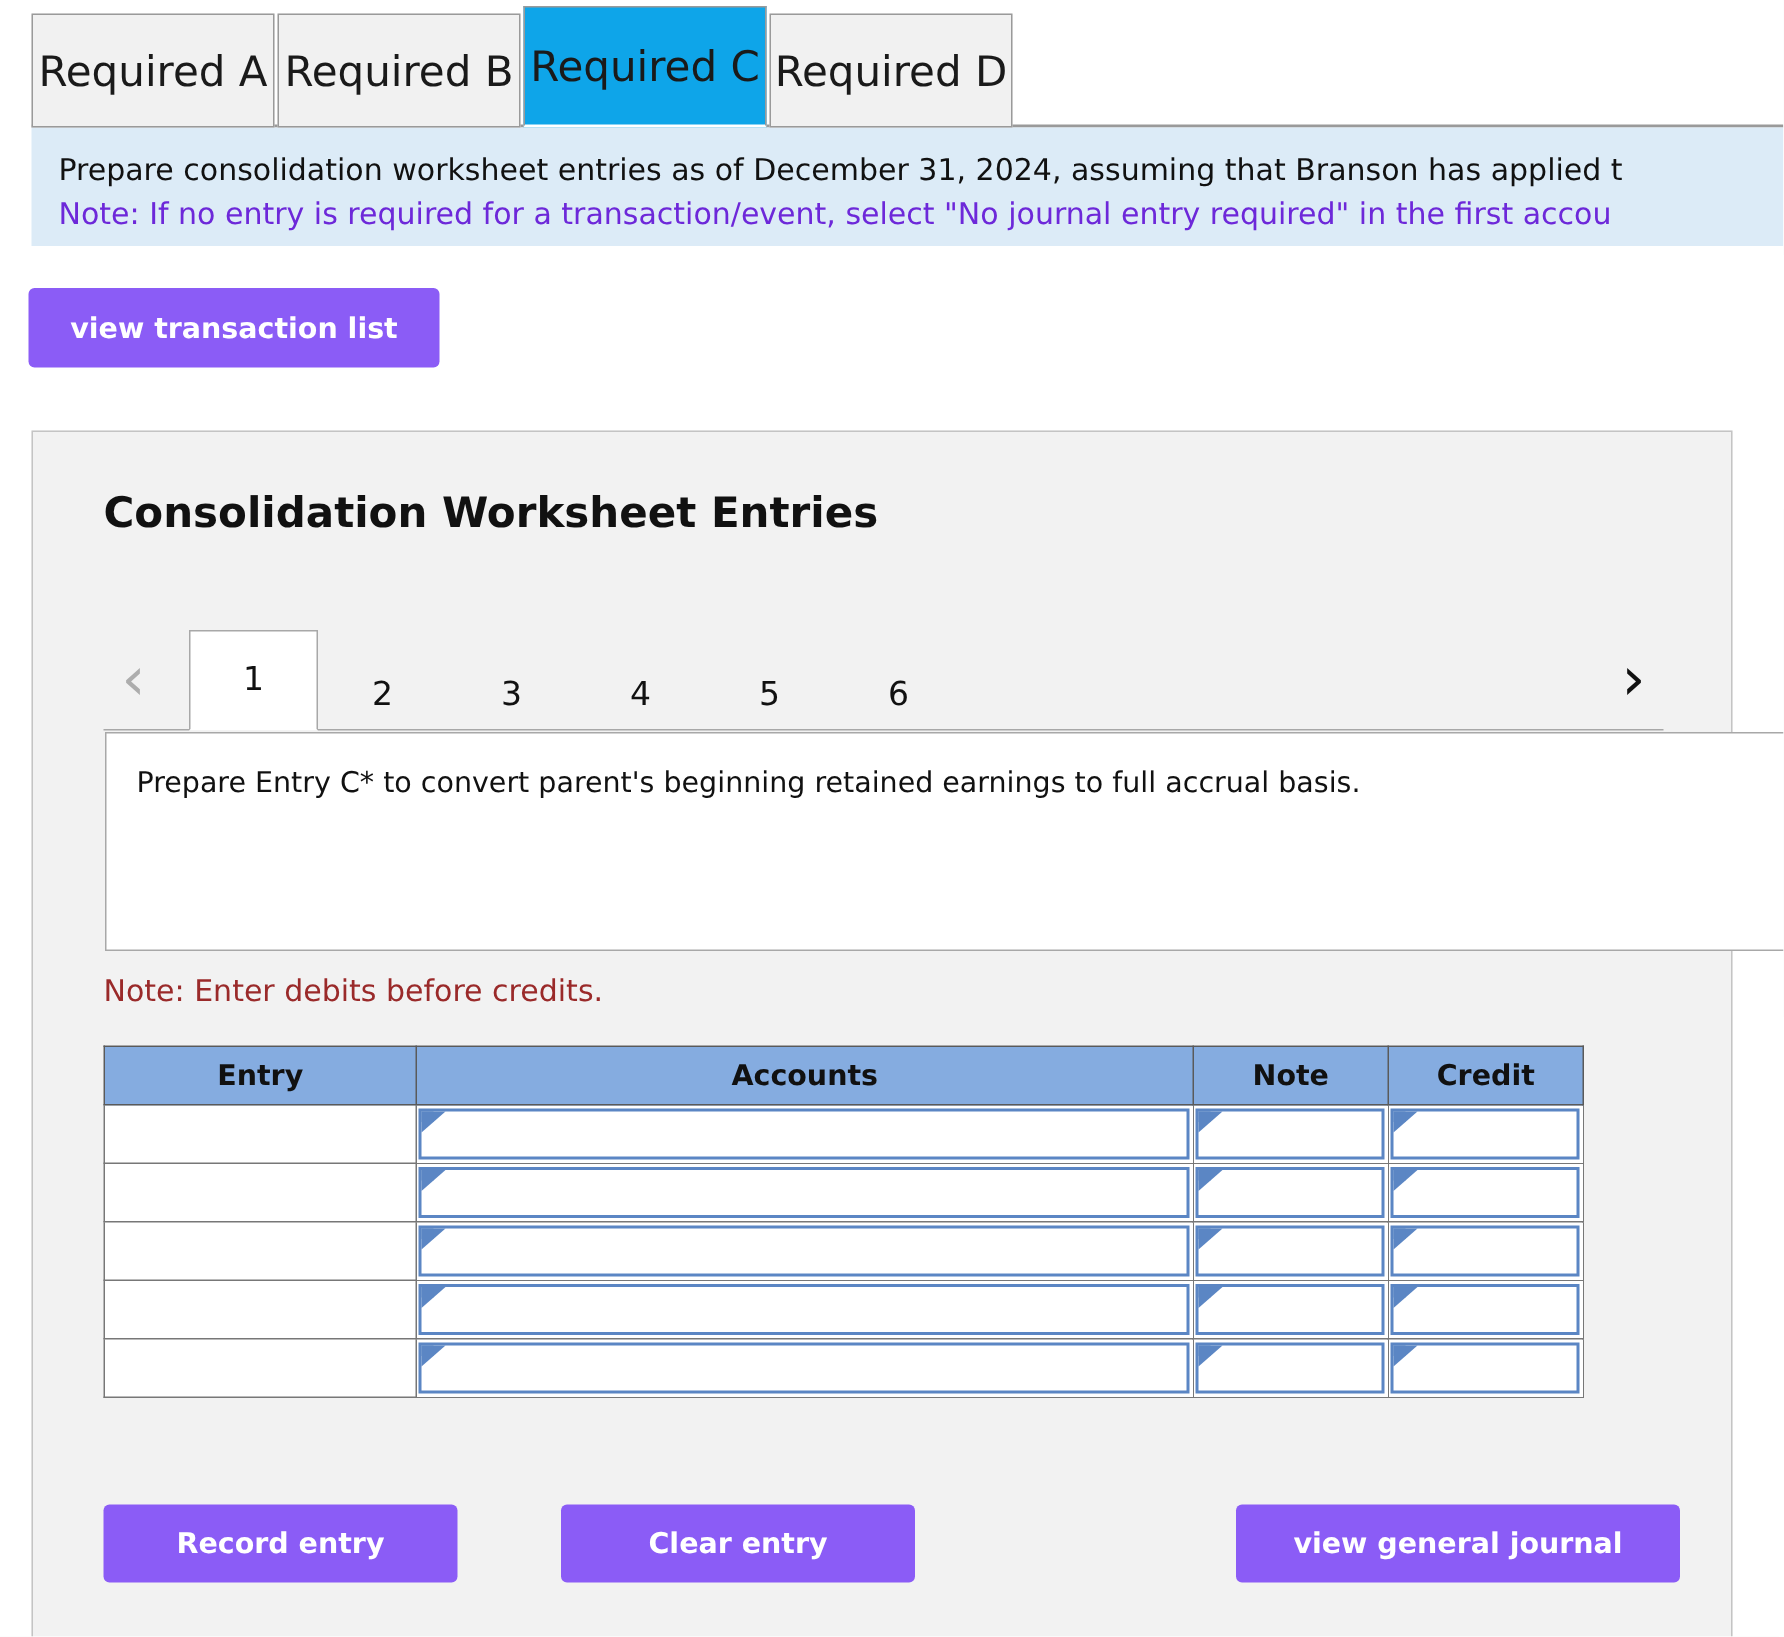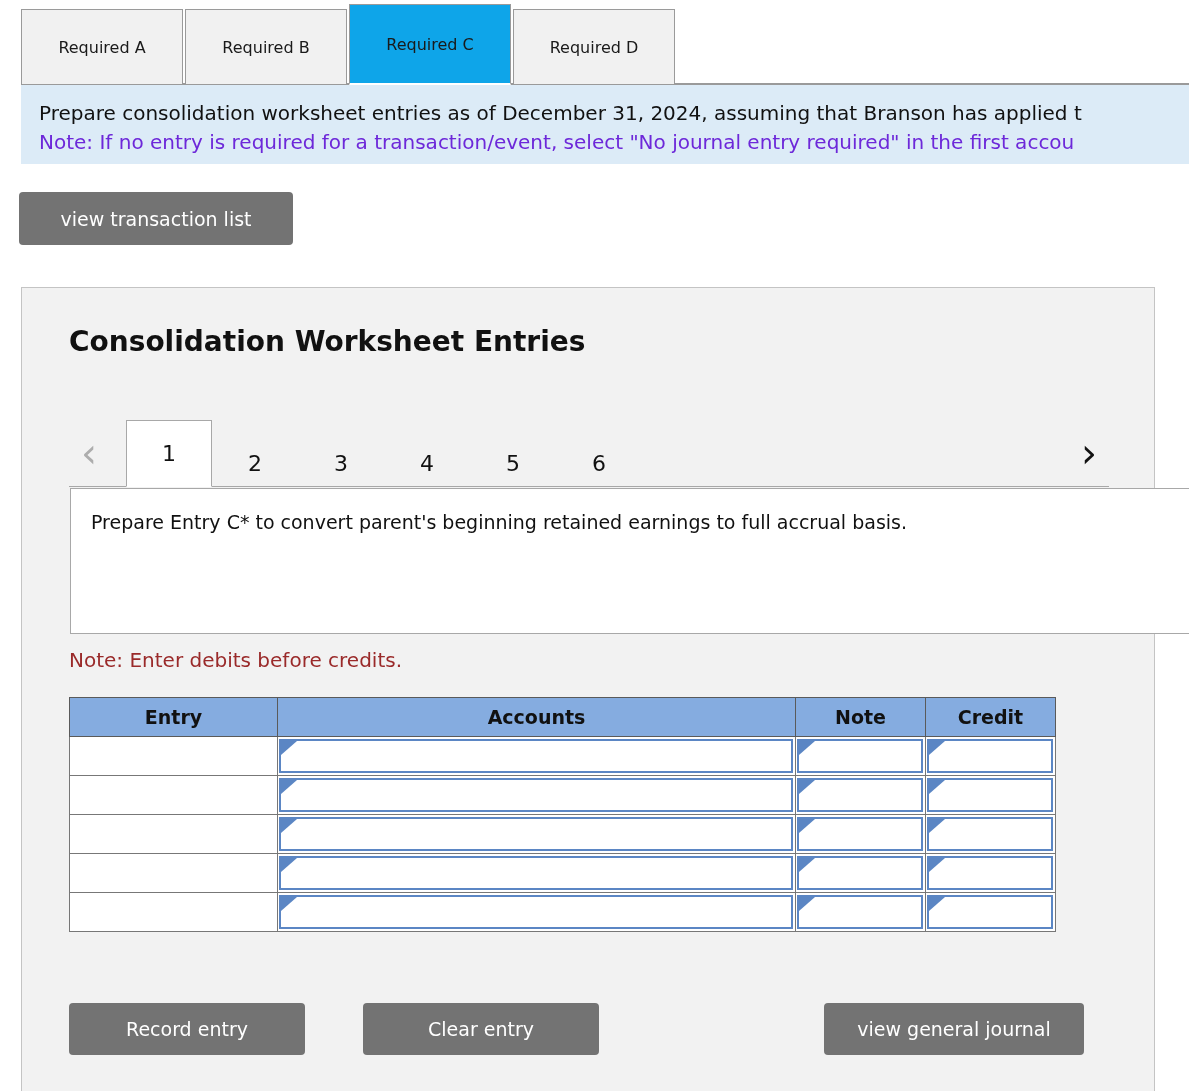--- a/index.html
+++ b/index.html
@@ -43,21 +43,21 @@
   }
   .req-tab {
     height: 76px;
     min-width: 162px;
     box-sizing: border-box;
     display: flex;
     align-items: center;
     justify-content: center;
     background: #f1f1f1;
     border: 1px solid #9a9a9a;
-    font-size: 16px;
+    font-size: 28px;
     color: #1a1a1a;
     margin-right: 2px;
     position: relative;
     z-index: 1;
     cursor: pointer;
     user-select: none;
   }
   .req-tab.active {
     background: #0ea5e9;
     border-bottom: 2px solid #ffffff;
@@ -86,27 +86,27 @@
   }
   .banner-note {
     font-size: 20px;
     line-height: 29px;
     color: #6d28d9;
     white-space: nowrap;
   }
 
   
   .btn-blue {
-    background: #737373;
+    background: #8b5cf6;
     color: #ffffff;
     border: none;
     border-radius: 4px;
     font-family: "DejaVu Sans", sans-serif;
     font-size: 19px;
-    font-weight: normal;
+    font-weight: bold;
     cursor: pointer;
     display: inline-flex;
     align-items: center;
     justify-content: center;
     box-sizing: border-box;
     text-align: right;
   }
 
   #view-transaction-list {
     position: absolute;
@@ -291,30 +291,30 @@
   
   #record-entry {
     position: absolute;
     left: 47px;
     top: 715px;
     width: 236px;
     height: 52px;
   }
   #clear-entry {
     position: absolute;
-    left: 341px;
+    left: 352px;
     top: 715px;
     width: 236px;
     height: 52px;
   }
   #view-general-journal {
     position: absolute;
     left: 802px;
     top: 715px;
-    width: 260px;
+    width: 296px;
     height: 52px;
   }
 </style>
 </head>
 <body>
 
 <div id="page">
 
   <div class="tabbar">
     <div class="tabs-row">

